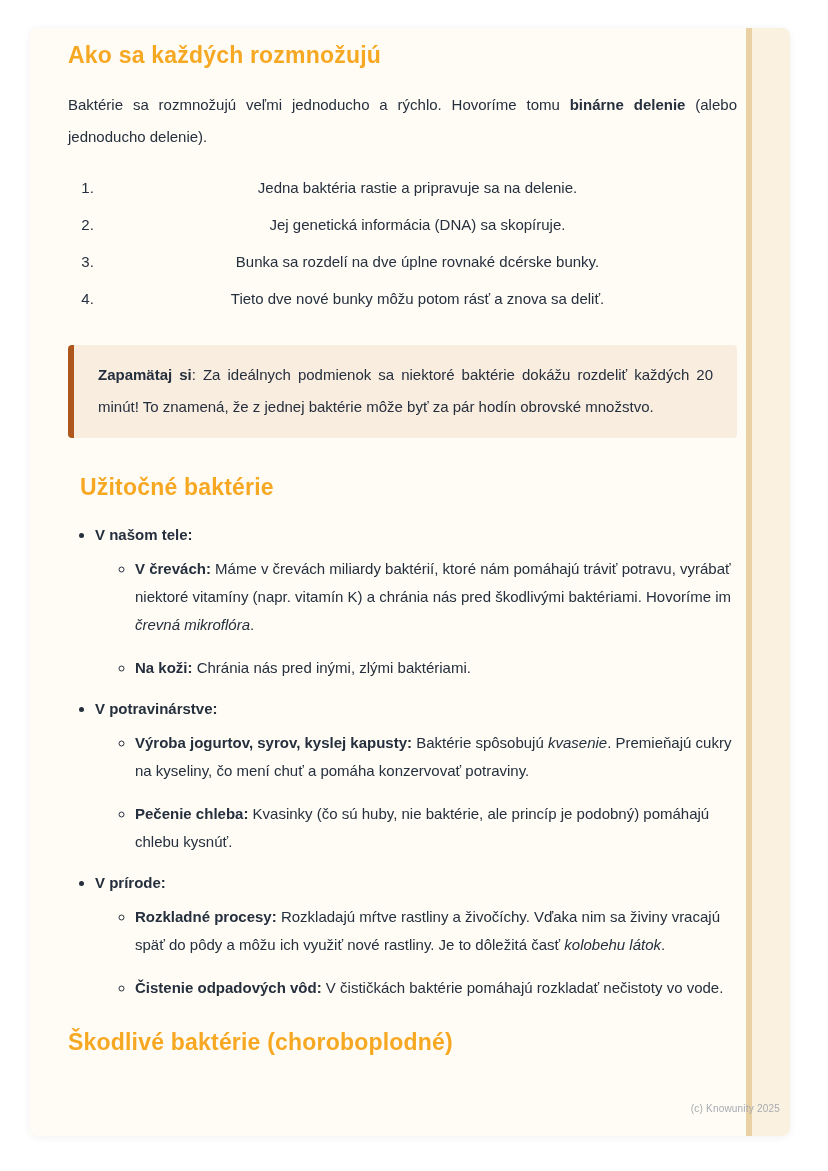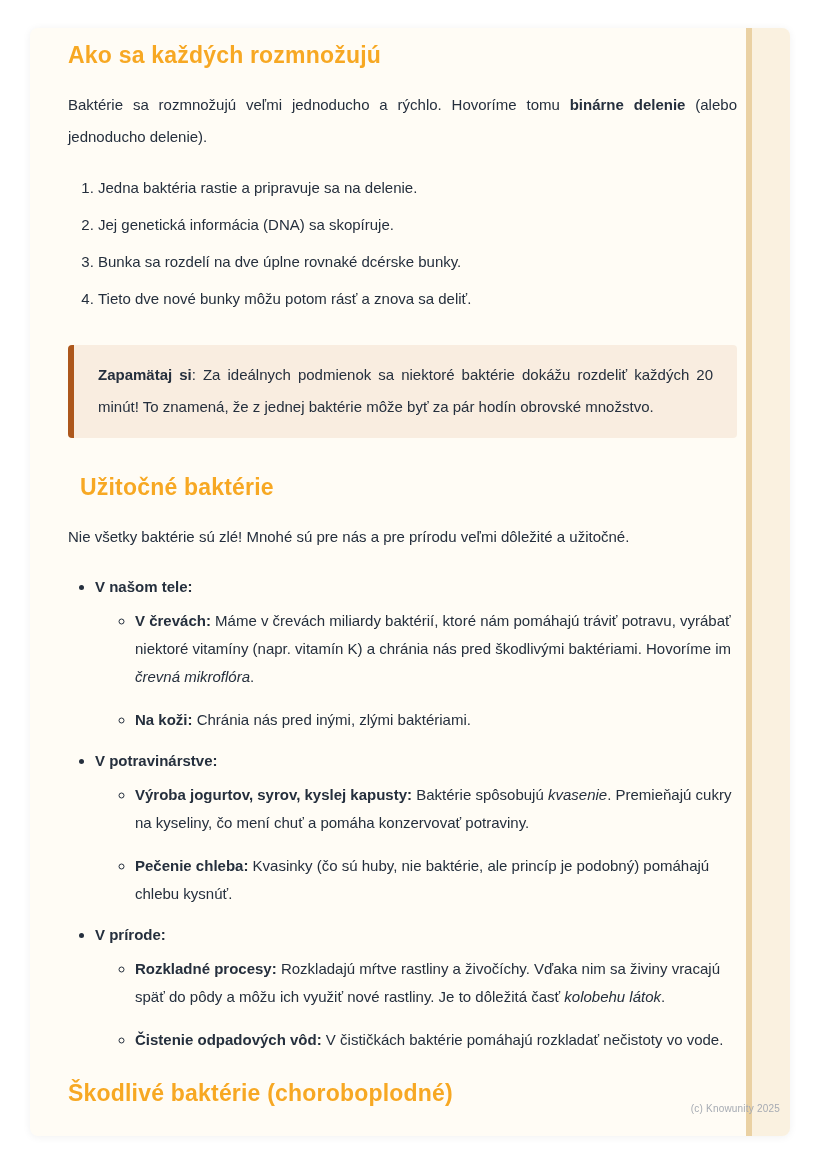--- a/index.html
+++ b/index.html
@@ -59,20 +59,21 @@
   .para {
     font-size: 15px;
     line-height: 2.1;
     text-align: justify;
     margin: 0 0 8px 0;
   }
   .steps {
     margin: 24px 0 26px 0;
     padding-left: 30px;
     font-size: 15px;
+    text-align: center;
   }
   .steps li {
     margin-bottom: 13px;
     line-height: 1.6;
   }
   .callout {
     background: #f9ede0;
     border-left: 6px solid #ad571c;
     border-radius: 4px;
     padding: 14px 24px 16px 24px;
@@ -127,21 +128,20 @@
       <li>Jedna baktéria rastie a pripravuje sa na delenie.</li>
       <li>Jej genetická informácia (DNA) sa skopíruje.</li>
       <li>Bunka sa rozdelí na dve úplne rovnaké dcérske bunky.</li>
       <li>Tieto dve nové bunky môžu potom rásť a znova sa deliť.</li>
     </ol>
 
     <div class="callout"><span class="lead">Zapamätaj si</span><span>: Za ideálnych podmienok sa niektoré baktérie dokážu rozdeliť každých 20 minút! To znamená, že z jednej baktérie môže byť za pár hodín obrovské množstvo.</span></div>
 
     <h1 class="section-title mid">Užitočné baktérie</h1>
 
-    <p class="para">Nie všetky baktérie sú zlé! Mnohé sú pre nás a pre prírodu veľmi dôležité a užitočné.</p>
 
     <ul class="groups">
 
       <li>
         <span class="group-label">V našom tele:</span>
         <ul class="subs">
           <li><span class="lead">V črevách:</span><span> Máme v črevách miliardy baktérií, ktoré nám pomáhajú tráviť potravu, vyrábať niektoré vitamíny (napr. vitamín K) a chránia nás pred škodlivými baktériami. Hovoríme im </span><em>črevná mikroflóra</em><span>.</span></li>
           <li><span class="lead">Na koži:</span><span> Chránia nás pred inými, zlými baktériami.</span><em></em><span></span></li>
         </ul>
       </li>

